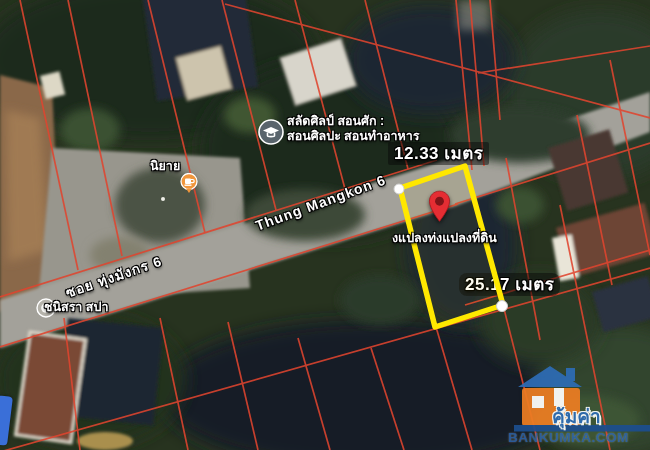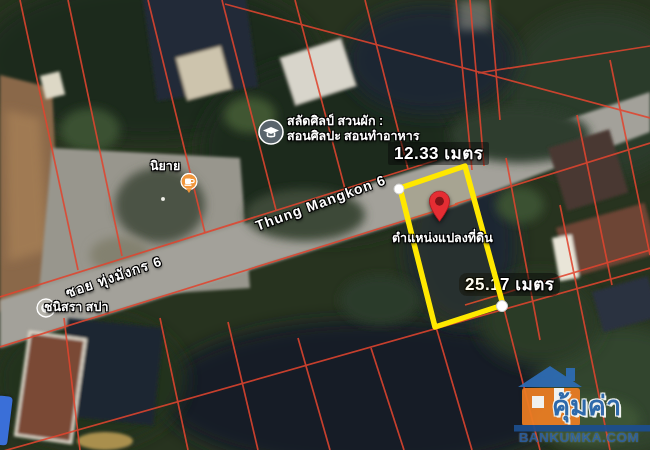--- a/index.html
+++ b/index.html
@@ -17,26 +17,26 @@
     font-size:17px;letter-spacing:.5px;background:rgba(8,8,8,.48);
     padding:1px 6px;border-radius:2px;line-height:21px;
   }
   .street{letter-spacing:1.2px;}
   .poi-txt{font-size:12.5px;line-height:13.5px;}
   .poi-icon{position:absolute;}
   .pin{position:absolute;filter:drop-shadow(0 2px 2px rgba(0,0,0,.6));}
   .caption{font-size:12.5px;}
   #watermark{position:absolute;left:502px;top:360px;width:150px;height:90px;opacity:.93;}
   #wm-thai{
-    position:absolute;left:50px;top:24px;font-size:27px;font-weight:bold;color:#2e6cb5;
+    position:absolute;left:50px;top:41px;font-size:19px;font-weight:bold;color:#2e6cb5;
     text-shadow:-1px -1px 0 #fff,1px -1px 0 #fff,-1px 1px 0 #fff,1px 1px 0 #fff,2px 2px 0 #fff;
     white-space:nowrap;
   }
   #wm-site{
-    position:absolute;left:6px;top:70px;width:142px;text-align:center;
+    position:absolute;left:6px;top:70px;width:142px;
     font-size:13.5px;font-weight:bold;color:#2f66ad;letter-spacing:.5px;opacity:.9;
     text-shadow:0 0 2px rgba(255,255,255,.4);white-space:nowrap;
   }
   #blue-edge{
     position:absolute;left:-5px;top:396px;width:15px;height:49px;
     background:#3a6fd8;border-radius:4px;transform:rotate(7deg);box-shadow:0 0 3px rgba(0,0,0,.5);
   }
   .dot-sm{position:absolute;background:#efefe8;border-radius:50%;}
 </style>
 </head>
@@ -137,31 +137,31 @@
     <polygon points="400,188 465,166 503,305 435,327" fill="rgba(255,232,0,0.05)" stroke="#ffe800" stroke-width="5.5" stroke-linejoin="round"></polygon>
     <circle cx="399" cy="189" r="5" fill="#ffffff" stroke="#cfcfcf" stroke-width="1"></circle>
     <circle cx="502" cy="306" r="5.5" fill="#ffffff" stroke="#cfcfcf" stroke-width="1"></circle>
   </svg>
 
   <svg class="pin" style="left:428px;top:190px;" width="23" height="33" viewBox="0 0 24 34">
     <path d="M12 1 C6 1 1.5 5.6 1.5 11.5 C1.5 19.5 12 32.5 12 32.5 C12 32.5 22.5 19.5 22.5 11.5 C22.5 5.6 18 1 12 1 Z" fill="#e52d33" stroke="#a8161d" stroke-width="0.8"></path>
     <circle cx="12" cy="11.5" r="4.6" fill="#7e1418"></circle>
   </svg>
 
-  <div class="lbl caption" style="left:392px;top:228px;">ตำแหน่งแปลงที่ดิน</div>
+  <div class="lbl caption" style="left:392px;top:228px;">งแปลงท่งแปลงที่ดิน</div>
 
   <div class="lbl street" style="left:256px;top:218px;font-size:14px;transform:rotate(-20deg);transform-origin:left center;">Thung Mangkon 6</div>
   <div class="lbl street" style="left:66px;top:282px;font-size:13.5px;transform:rotate(-19deg);transform-origin:left center;">ซอย ทุ่งมังกร 6</div>
 
   <svg class="poi-icon" style="left:258px;top:119px;" width="26" height="26" viewBox="0 0 26 26">
     <circle cx="13" cy="13" r="12" fill="#59646c" stroke="#ffffff" stroke-width="1.6"></circle>
     <polygon points="5,11.5 13,8 21,11.5 13,15" fill="#ffffff"></polygon>
     <path d="M9.5 13.5 v3.2 c0 1.2 7 1.2 7 0 v-3.2" fill="none" stroke="#ffffff" stroke-width="1.6"></path>
   </svg>
-  <div class="lbl poi-txt" style="left:287px;top:115px;">สลัดศิลป์ สวนผัก :</div>
+  <div class="lbl poi-txt" style="left:287px;top:115px;">สลัดศิลป์ สอนศัก :</div>
   <div class="lbl poi-txt" style="left:287px;top:130px;font-family:Liberation Serif, serif;">สอนศิลปะ สอนทำอาหาร</div>
 
   <svg class="poi-icon" style="left:180px;top:173px;" width="18" height="22" viewBox="0 0 18 22">
     <circle cx="9" cy="8.5" r="8" fill="#f0963c" stroke="#ffffff" stroke-width="1.3"></circle>
     <polygon points="6,15.5 12,15.5 9,20" fill="#f0963c"></polygon>
     <rect x="5" y="5.5" width="6" height="5.5" rx="1" fill="#ffffff"></rect>
     <path d="M11 6.5 h1.6 a1.6 1.6 0 0 1 0 3.2 H11" fill="none" stroke="#ffffff" stroke-width="1.2"></path>
     <rect x="4.5" y="11.5" width="7" height="1.4" fill="#ffffff"></rect>
   </svg>
   <div class="lbl poi-txt" style="left:150px;top:160px;">นิยาย</div>

